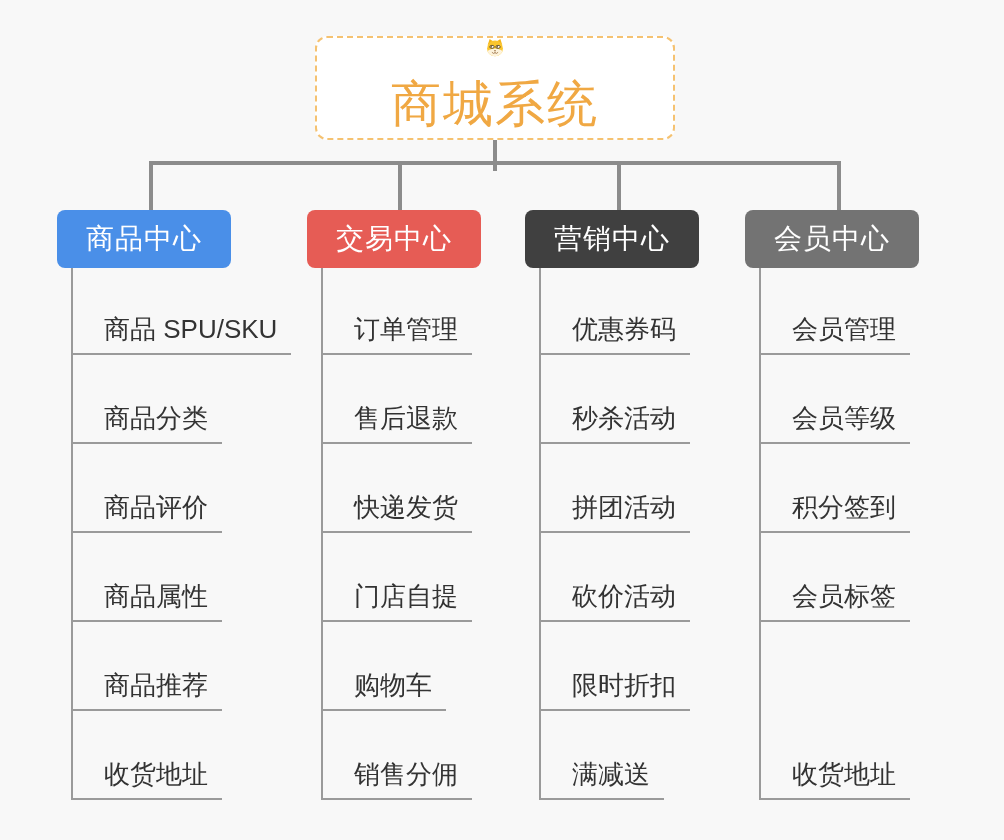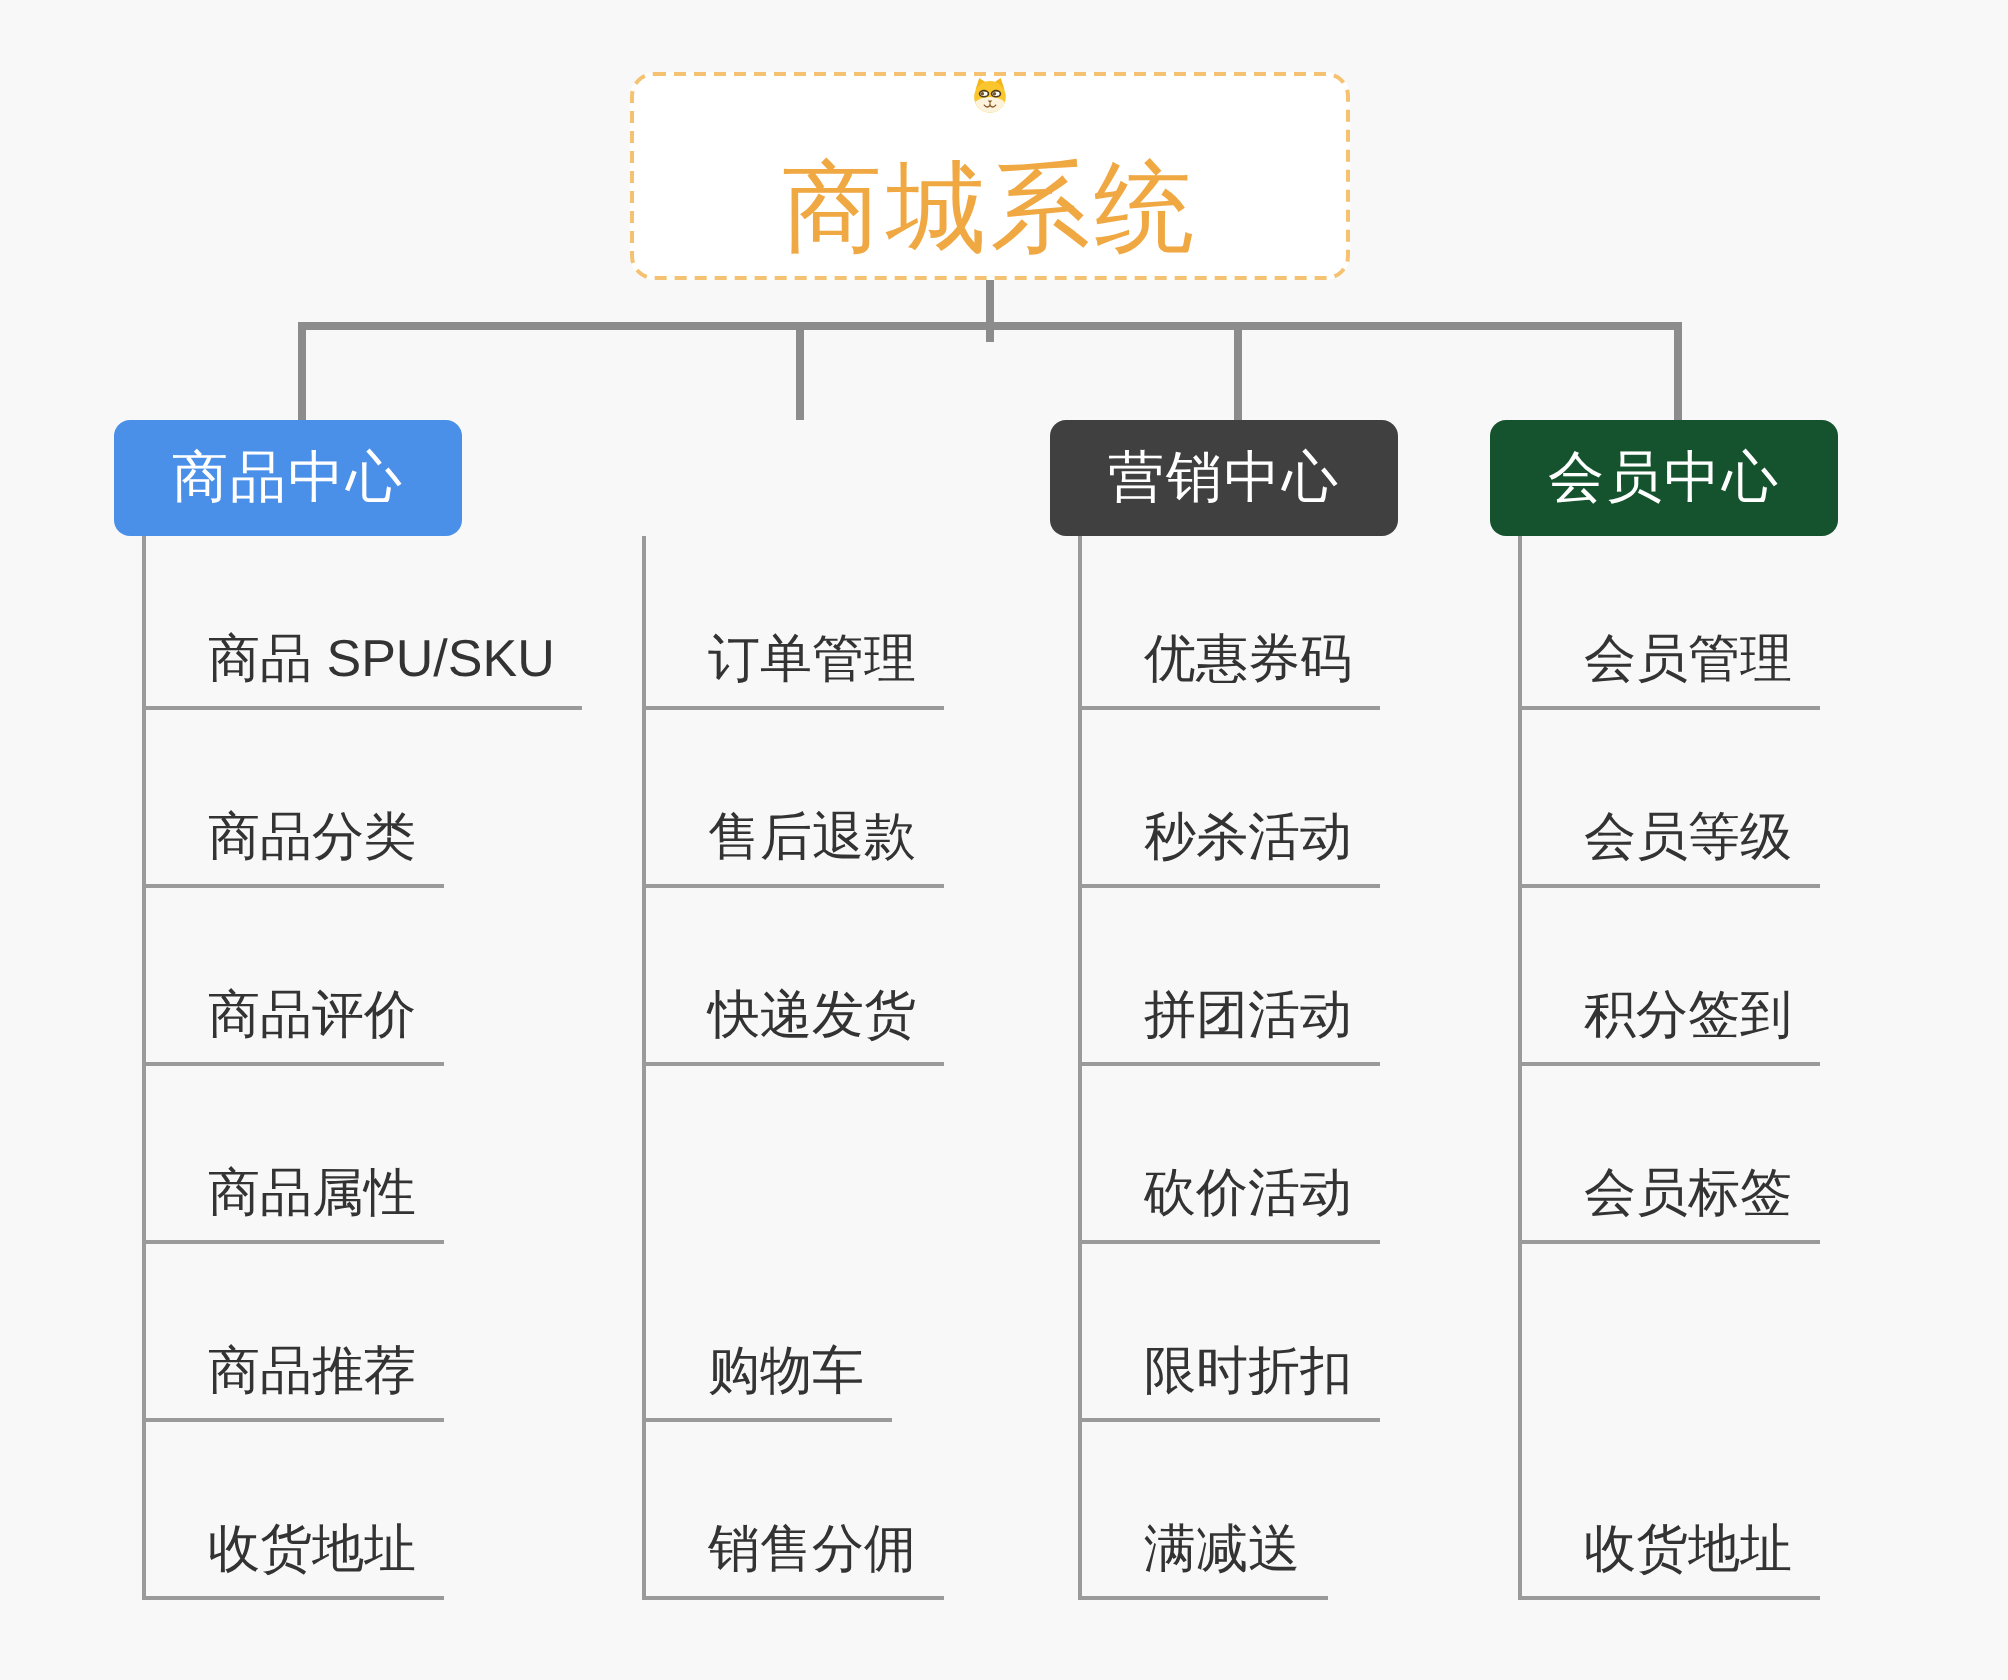--- a/index.html
+++ b/index.html
@@ -141,41 +141,43 @@
     <div class="spine"></div>
     <div class="leaf l0">商品 SPU/SKU</div>
     <div class="leaf l1">商品分类</div>
     <div class="leaf l2">商品评价</div>
     <div class="leaf l3">商品属性</div>
     <div class="leaf l4">商品推荐</div>
     <div class="leaf l5">收货地址</div>
   </div>
 
   <div class="branch b1">
+    <div class="branch-header" style="background: rgb(230, 92, 85);">交易中心</div>
     <div class="spine"></div>
     <div class="leaf l0">订单管理</div>
     <div class="leaf l1">售后退款</div>
     <div class="leaf l2">快递发货</div>
+    <div class="leaf l3">门店自提</div>
     <div class="leaf l4">购物车</div>
     <div class="leaf l5">销售分佣</div>
   </div>
 
   <div class="branch b2">
     <div class="branch-header" style="background: #404040;">营销中心</div>
     <div class="spine"></div>
     <div class="leaf l0">优惠券码</div>
     <div class="leaf l1">秒杀活动</div>
     <div class="leaf l3">砍价活动</div>
     <div class="leaf l2">拼团活动</div>
     <div class="leaf l4">限时折扣</div>
     <div class="leaf l5">满减送</div>
   </div>
 
   <div class="branch b3">
-    <div class="branch-header" style="background: #14532d;">会员中心</div>
+    <div class="branch-header" style="background: #737373;">会员中心</div>
     <div class="spine"></div>
     <div class="leaf l0">会员管理</div>
     <div class="leaf l1">会员等级</div>
     <div class="leaf l2">积分签到</div>
     <div class="leaf l3">会员标签</div>
     <div class="leaf l5">收货地址</div>
   </div>
 
 </div>
 

